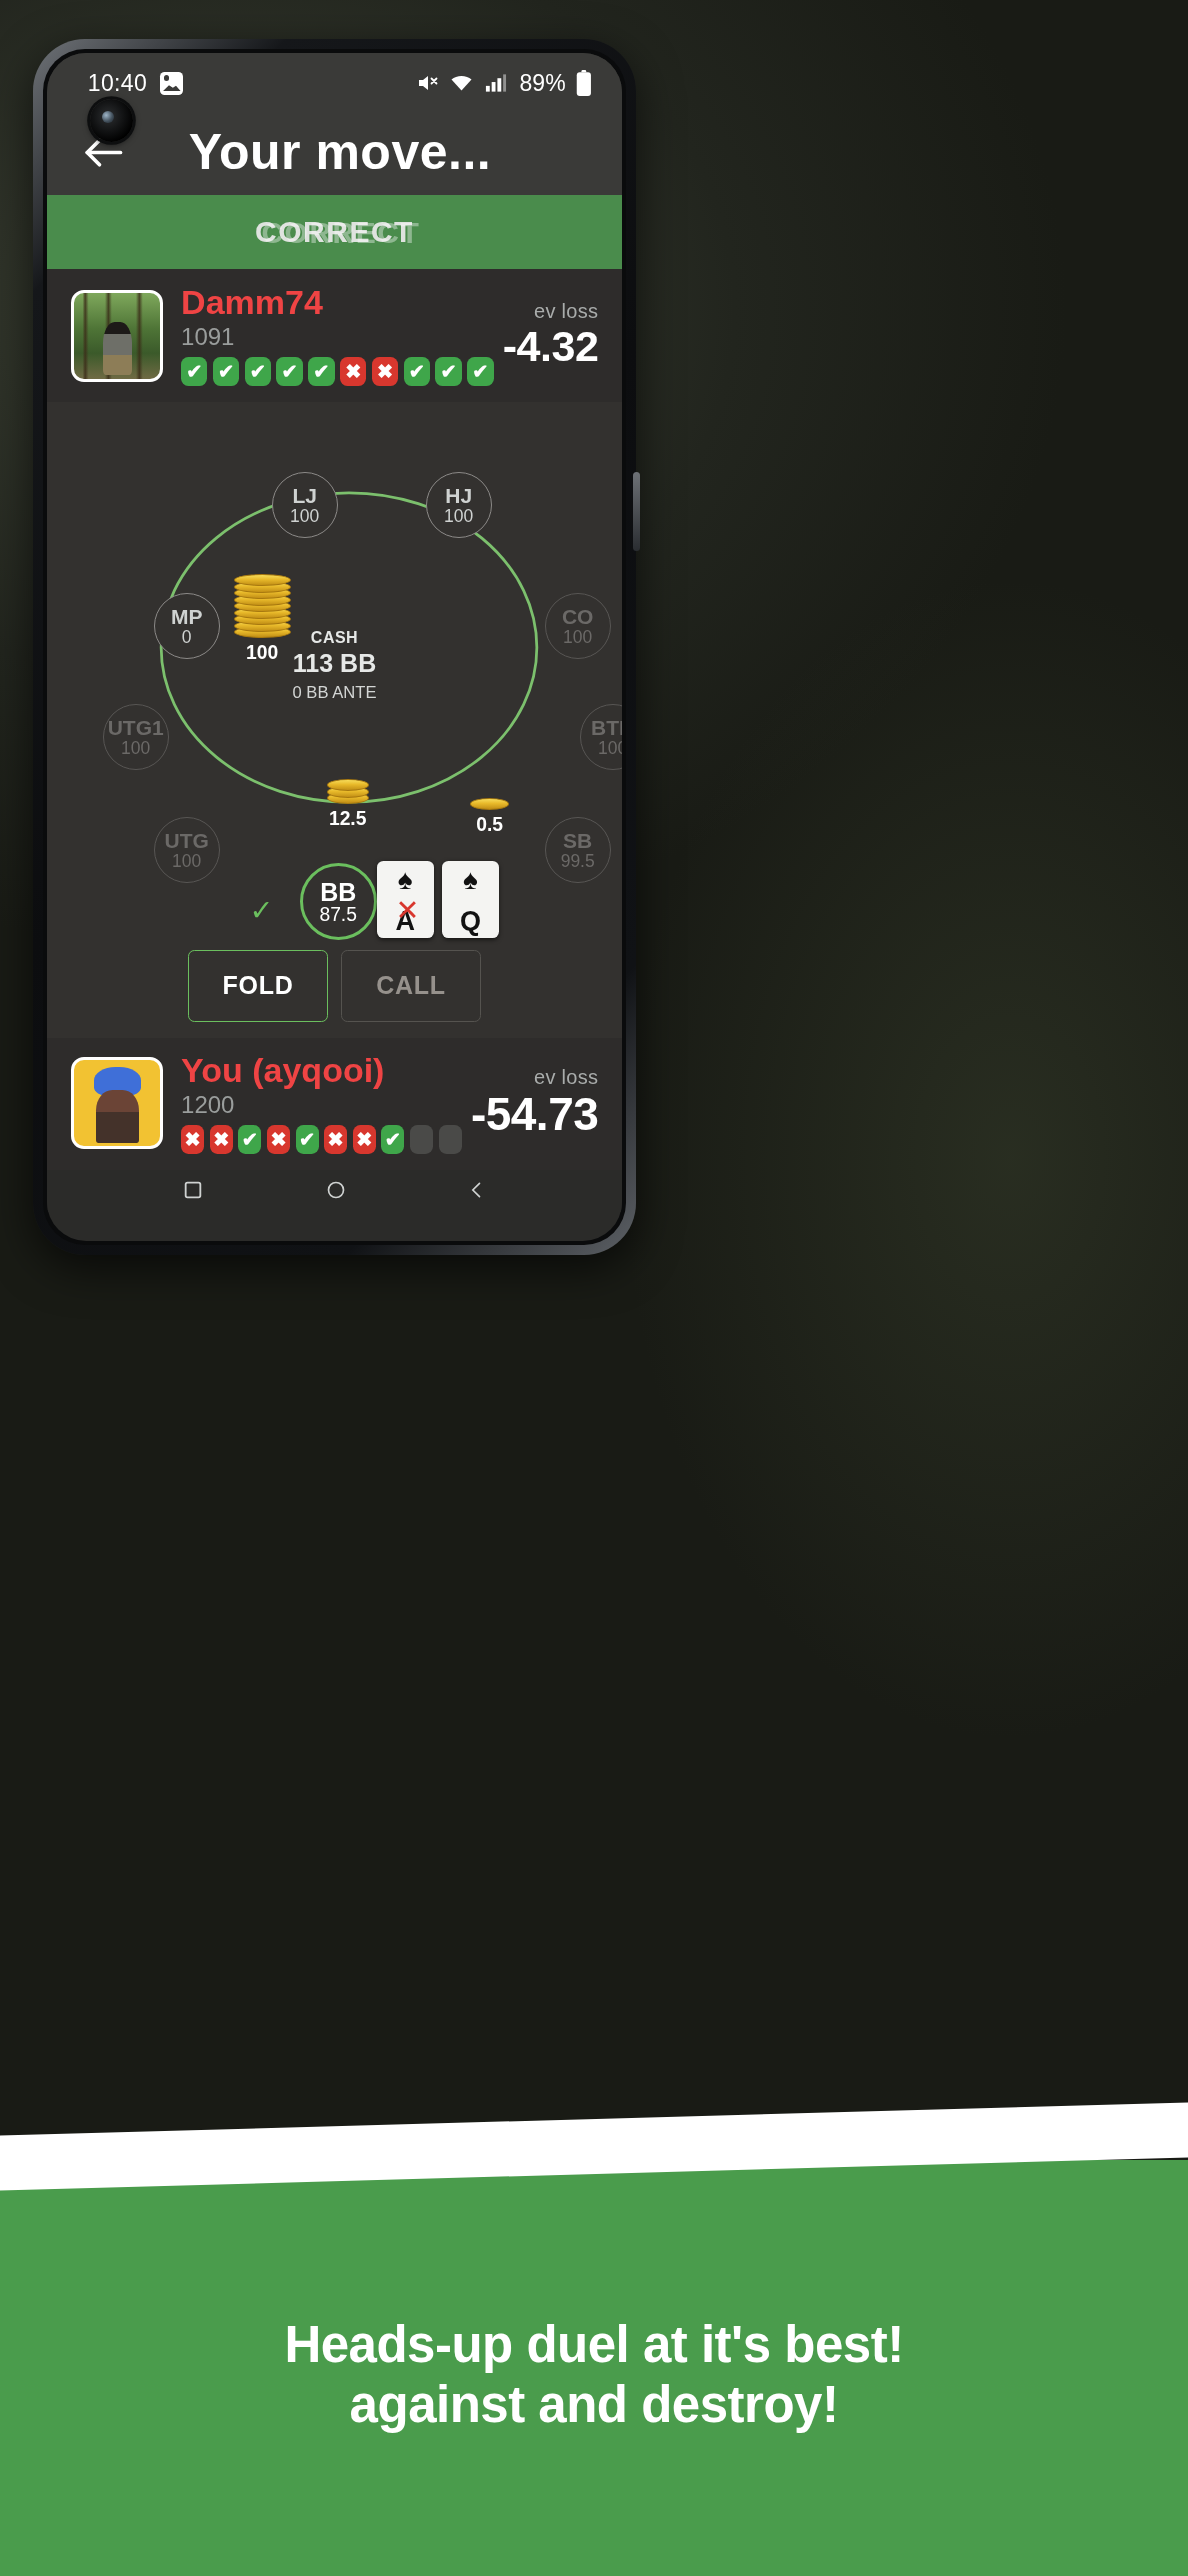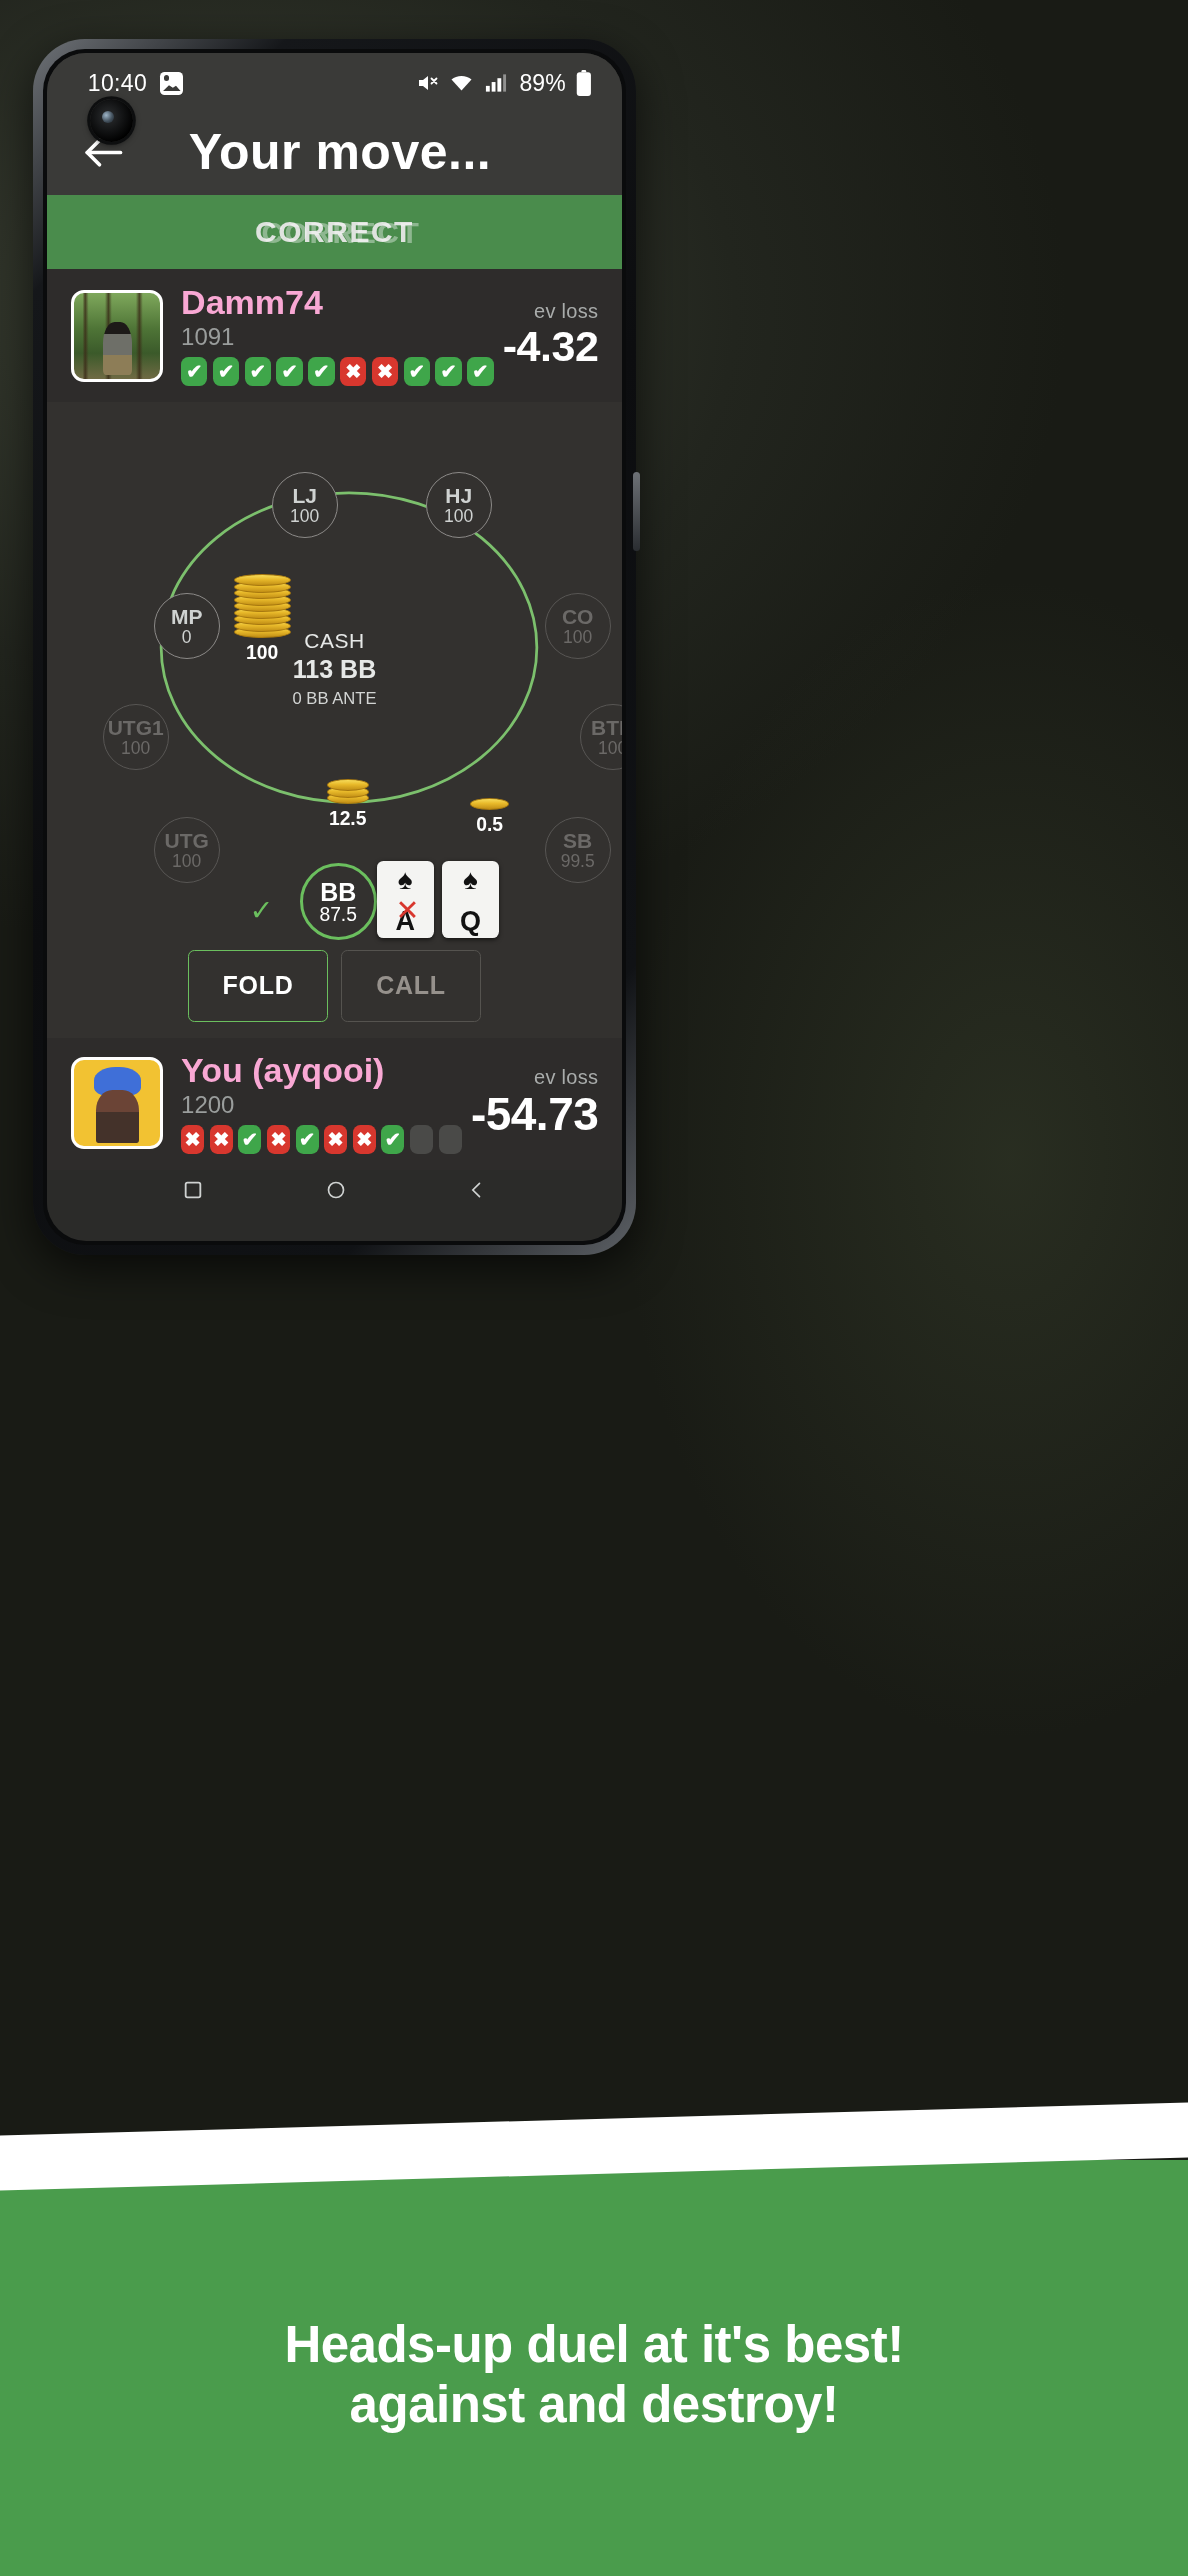--- a/index.html
+++ b/index.html
@@ -171,21 +171,21 @@
     background: #3f6fd8; border-radius: 46% 46% 30% 30%;
   }
   .avatar.anime::after {
     content: ""; position: absolute; left: 26%; top: 34%;
     width: 50%; height: 62%;
     background: linear-gradient(180deg, #6b4436 0 42%, #44322a 42% 100%);
     border-radius: 38% 38% 6% 6%;
   }
   .player-meta { margin-left: 18.4px; flex: 1; min-width: 0; }
   .player-name {
-    color: #f9a8d4; font-size: 34px; font-weight: bold; line-height: 1.05;
+    color: #ef4444; font-size: 34px; font-weight: bold; line-height: 1.05;
   }
   .player-rating {
     color: #9a9d9c; font-size: 24px; margin-top: 1.8px;
   }
   .badges { display: flex; gap: 5.5px; margin-top: 6.4px; }
   .badge {
     width: 28.6px; height: 28.6px; border-radius: 7.4px;
     display: flex; align-items: center; justify-content: center;
     font-size: 19.3px; color: #fff; font-weight: bold; line-height: 1;
   }
@@ -233,21 +233,21 @@
     color: #fff;
   }
   .seat.hero .pos { font-size: 25px; }
   .seat.hero .stk { font-size: 19.3px; }
 
   .center-info {
     position: absolute;
     left: 0; right: 0; top: 227px;
     text-align: center; color: #e6e8e7;
   }
-  .center-info .c1 { font-size: 21px; font-weight: normal; letter-spacing: 0.5px; }
+  .center-info .c1 { font-size: 16px; font-weight: bold; letter-spacing: 0.5px; }
   .center-info .c2 { font-size: 25px; font-weight: bold; margin-top: 1.8px; }
   .center-info .c3 { font-size: 16.6px; margin-top: 4.6px; color: #d3d5d4; }
 
   
   .chipstack { position: absolute; text-align: center; }
   .chipstack .amt {
     color: #fff; font-size: 19.3px; font-weight: bold; margin-top: 3.7px;
   }
   .coins { position: relative; margin: 0 auto; }
   .coin {

